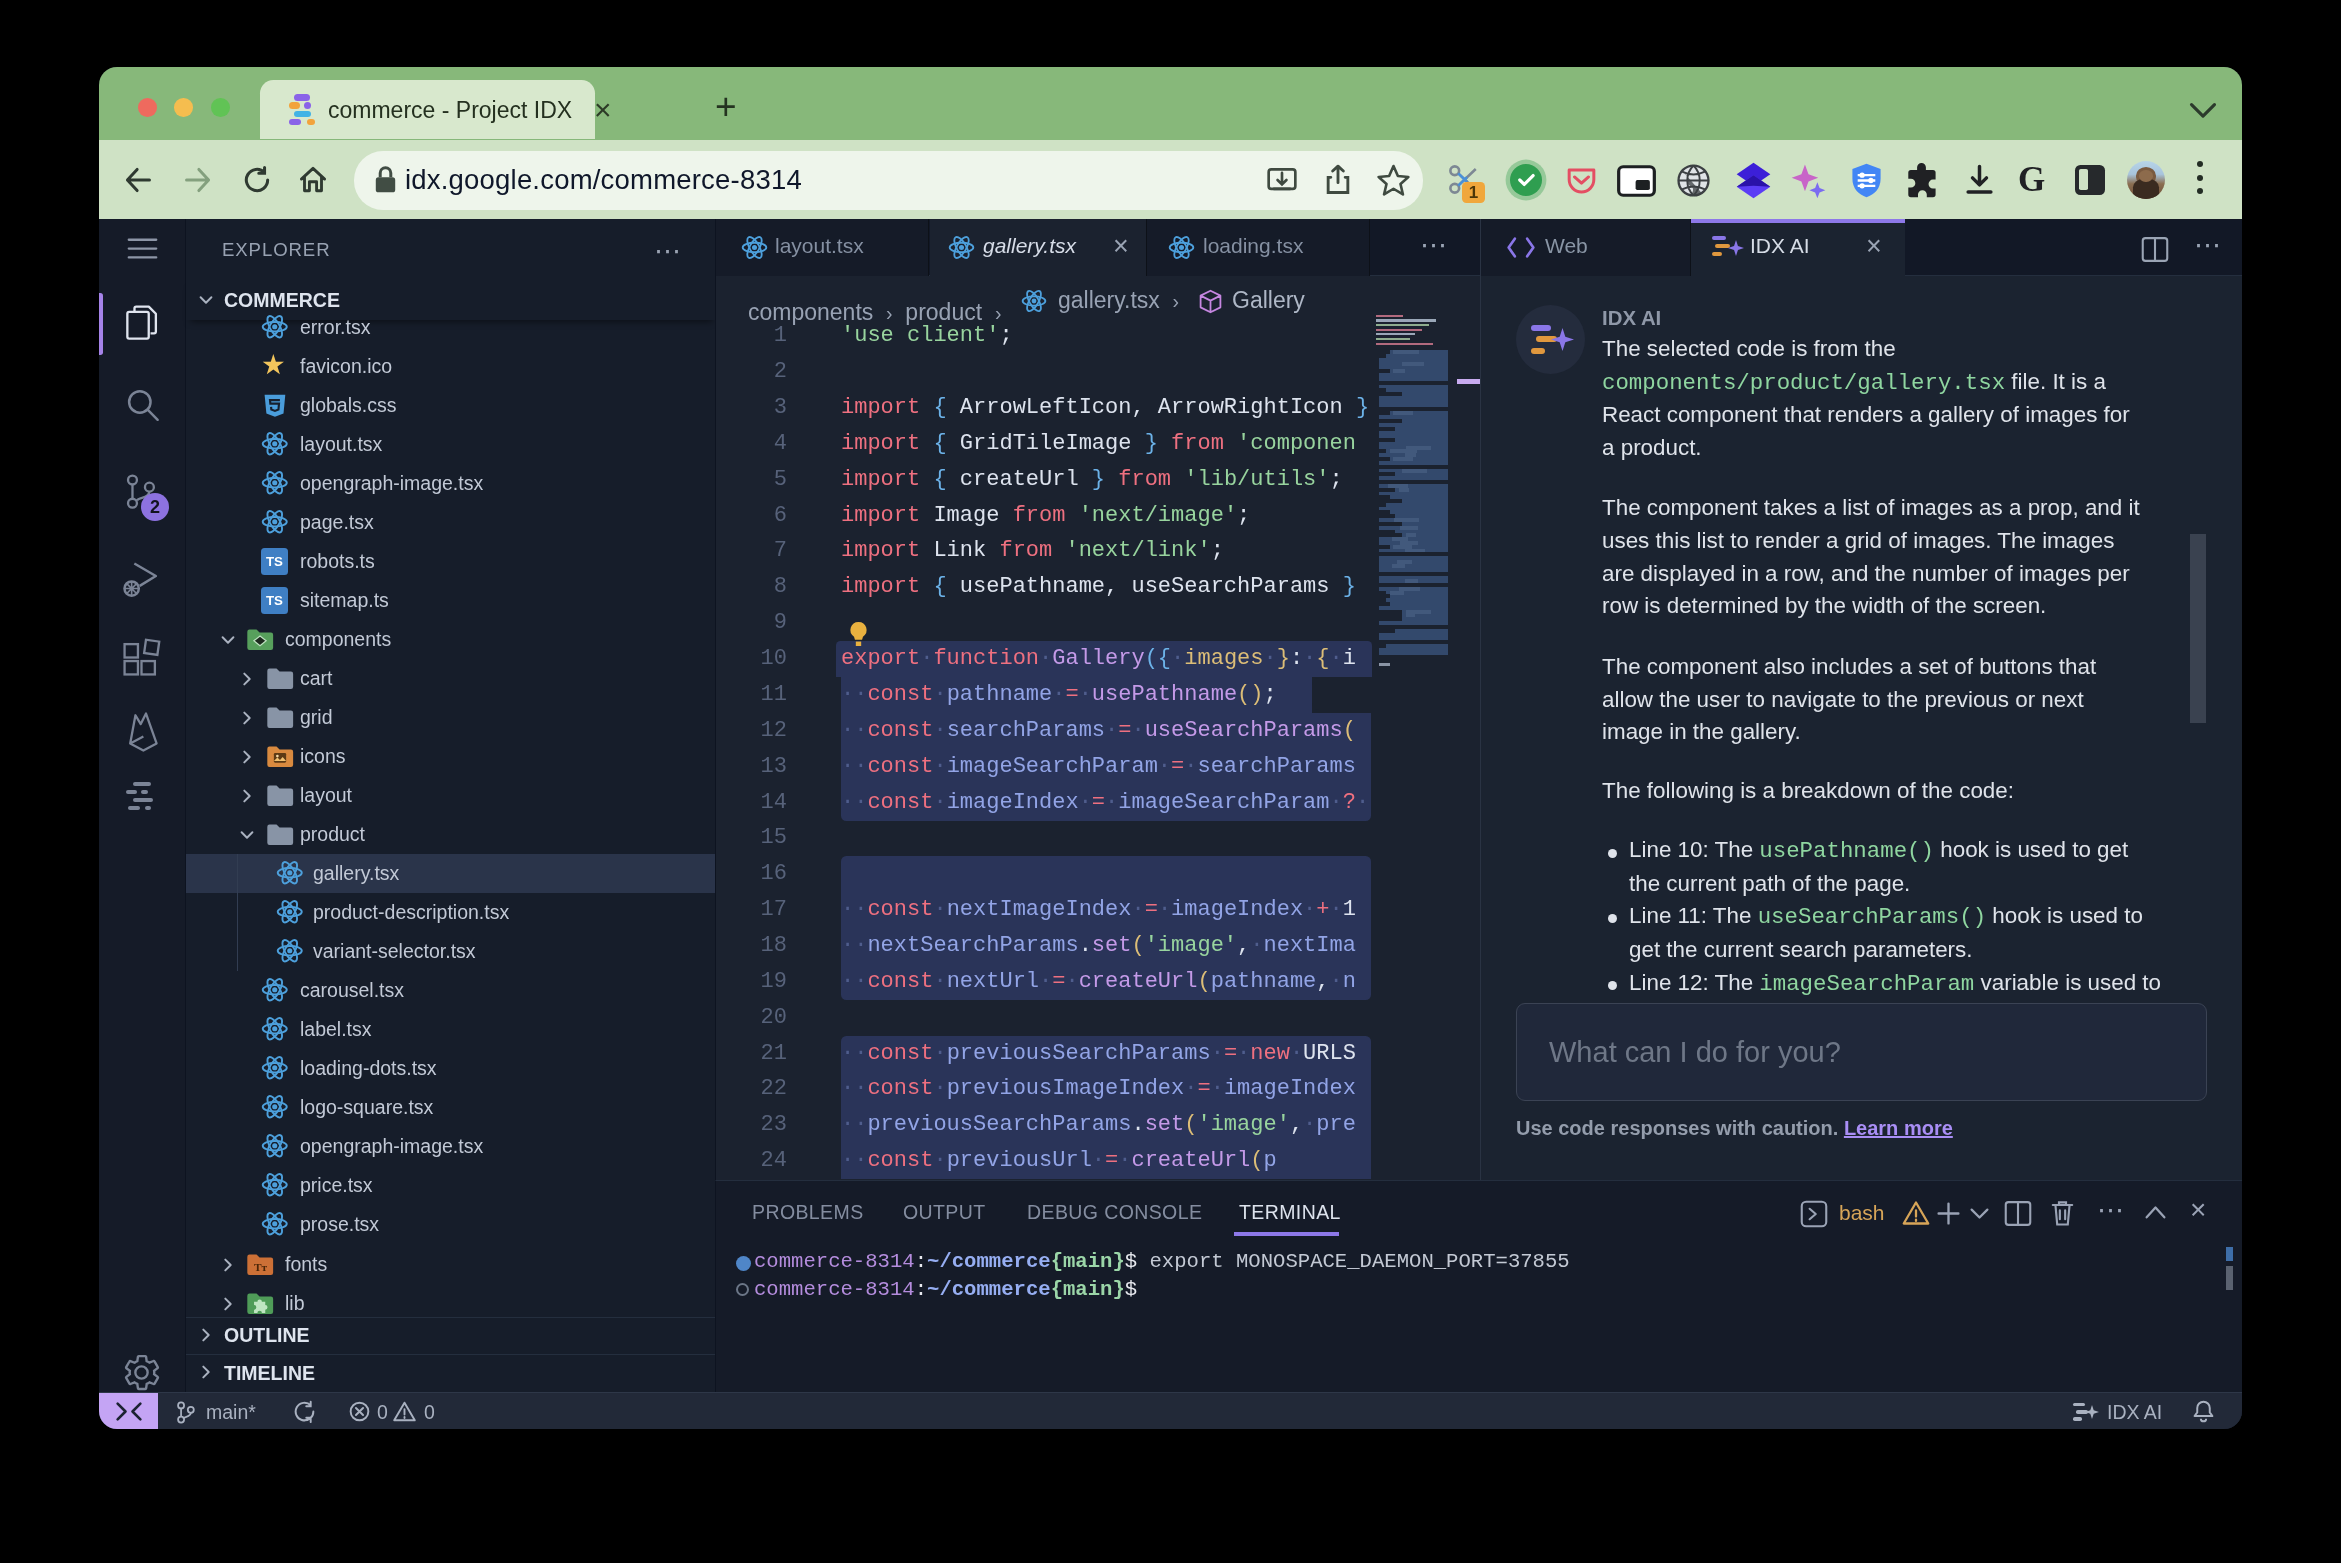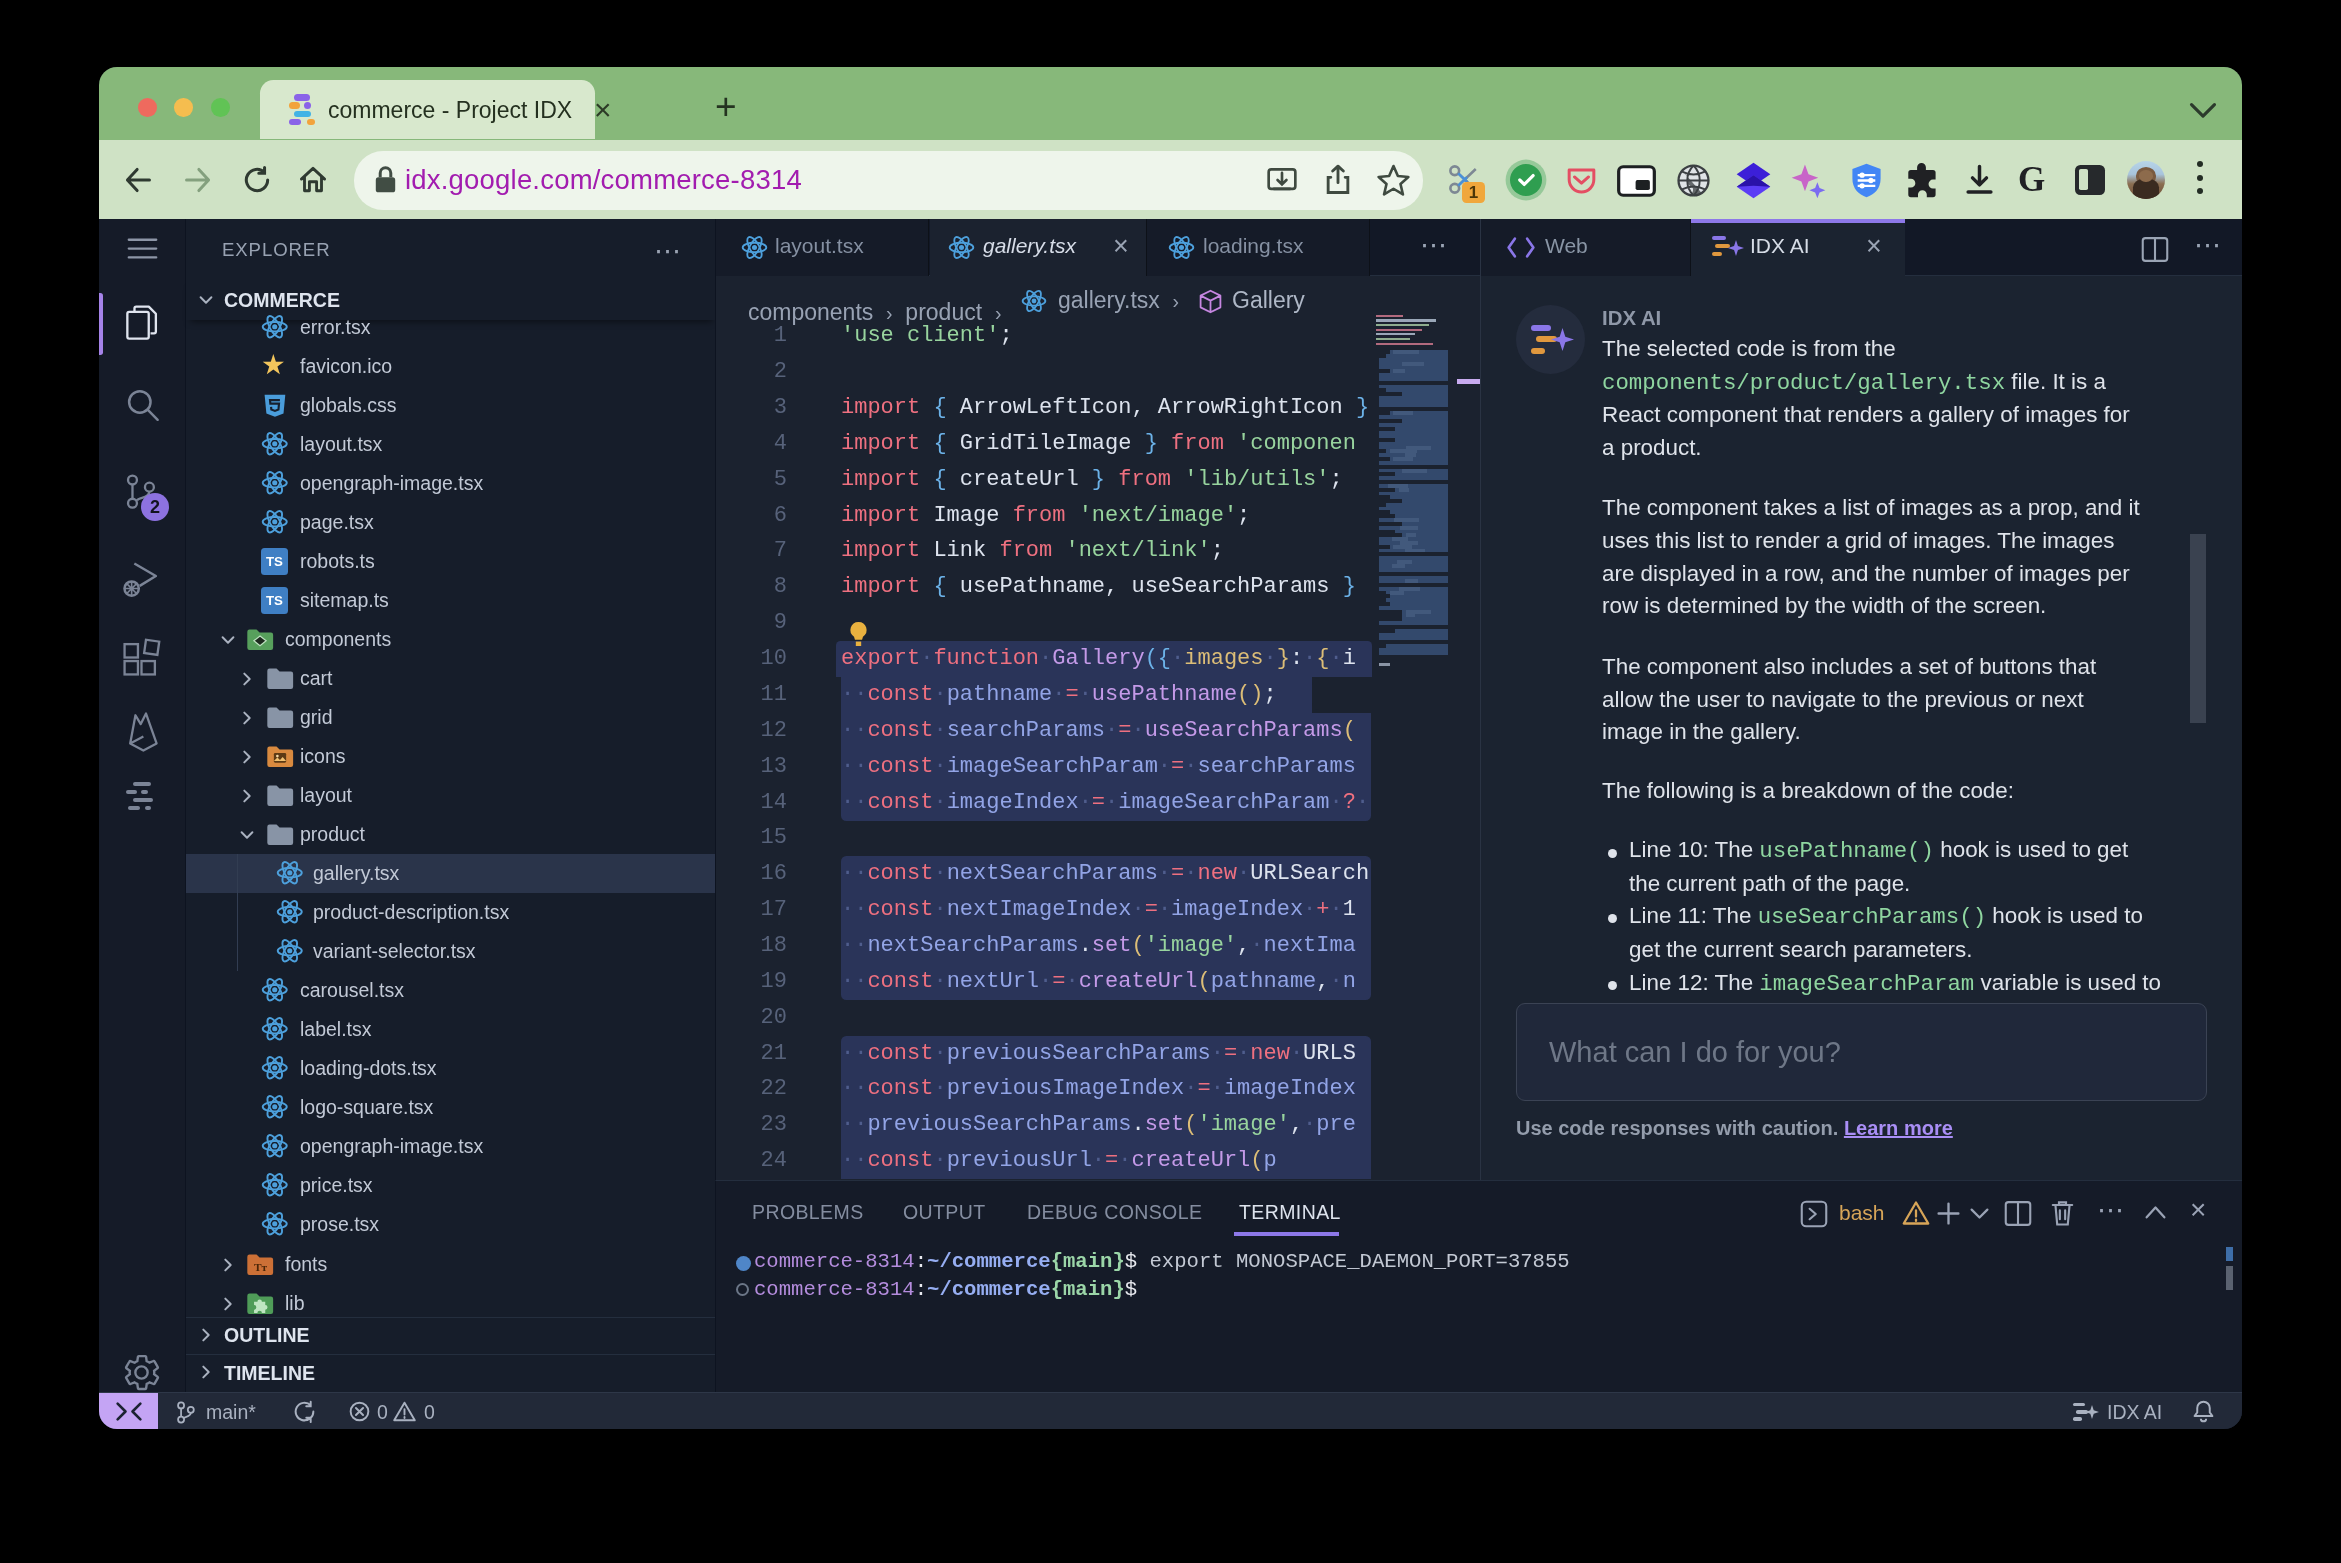--- a/index.html
+++ b/index.html
@@ -13,21 +13,21 @@
 
 #tabstrip { position:absolute; left:0; top:0; width:2143px; height:73px; background:#87b87a; }
 .tl { position:absolute; top:31px; width:18.6px; height:18.6px; border-radius:50%; }
 #toolbar { position:absolute; left:0; top:73px; width:2143px; height:79px; background:#cfe2c5; }
 #btab { position:absolute; left:161px; top:13.3px; width:335px; height:59px; background:#d8e8cd; border-radius:13.3px 13.3px 0 0; }
 #btab .title { position:absolute; left:68px; top:17px; font-size:23px; color:#24301f; white-space:nowrap; }
 #btab .x { position:absolute; left:334px; top:12.4px; font-size:30px; color:#2c3a26; }
 #newtab { position:absolute; left:616px; top:23px; font-size:37px; font-weight:300; color:#243320; line-height:34px;}
 
 #pill { position:absolute; left:255px; top:10.6px; width:1069px; height:59px; border-radius:29px; background:#eef5eb; }
-.urltext { position:absolute; left:51px; top:13.3px; font-size:27.5px; color:#a21caf; letter-spacing:0.2px;text-align:right; }
+.urltext { position:absolute; left:51px; top:13.3px; font-size:27.5px; color:#0f172a; letter-spacing:0.2px;text-align:right; }
 
 #ide { position:absolute; left:0; top:152px; width:2143px; height:1210px; background:#161d2a; }
 #activitybar { position:absolute; left:0; top:0; width:86px; height:1173px; background:#151b28; }
 #explorer { position:absolute; left:86px; top:0; width:530px; height:1173px; background:#161d2a; border-left:0.9px solid #0d1320; }
 #editor { position:absolute; left:616px; top:0; width:766px; height:961px; background:#1b222f; border-left:0.9px solid #0d1320; }
 #aipanel { position:absolute; left:1381px; top:0; width:762px; height:961px; background:#1b2330; border-left:1.8px solid #2a3343; }
 #bottompanel { position:absolute; left:616px; top:961px; width:1528px; height:212px; background:#151b28; border-top:1.8px solid #242e3e; border-left:0.9px solid #0d1320;}
 #statusbar { position:absolute; left:0; top:1173px; width:2143px; height:37px; background:#222938; border-top:0.9px solid #2e3748; }
 
 .exh { position:absolute; color:#98a2b2; font-size:18.6px; letter-spacing:0.9px; }
@@ -599,21 +599,20 @@
         <div class="cline" style="left:125px; top:207px; width:530px;"><i class="k">import</i> <i class="pb">{</i> <i class="w">GridTileImage</i> <i class="pb">}</i> <i class="k">from</i> <i class="s">'componen</i></div>
         <div class="cline" style="left:125px; top:243px; width:530px;"><i class="k">import</i> <i class="pb">{</i> <i class="w">createUrl</i> <i class="pb">}</i> <i class="k">from</i> <i class="s">'lib/utils'</i><i class="w">;</i></div>
         <div class="cline" style="left:125px; top:279px; width:530px;"><i class="k">import</i> <i class="w">Image</i> <i class="k">from</i> <i class="s">'next/image'</i><i class="w">;</i></div>
         <div class="cline" style="left:125px; top:314px; width:530px;"><i class="k">import</i> <i class="w">Link</i> <i class="k">from</i> <i class="s">'next/link'</i><i class="w">;</i></div>
         <div class="cline" style="left:125px; top:350px; width:530px;"><i class="k">import</i> <i class="pb">{</i> <i class="w">usePathname, useSearchParams</i> <i class="pb">}</i> </div>
         <div class="cline" style="left:125px; top:422px; width:530px;"><i class="k">export</i><i class="d">·</i><i class="k">function</i><i class="d">·</i><i class="f">Gallery</i><i class="pb">({</i><i class="d">·</i><i class="nm">images</i><i class="d">·</i><i class="py">}</i><i class="w">:</i><i class="d">·</i><i class="py">{</i><i class="d">·</i><i class="w">i</i></div>
         <div class="cline" style="left:125px; top:458px; width:530px;"><i class="d">··</i><i class="k">const</i><i class="d">·</i><i class="v">pathname</i><i class="d">·</i><i class="k">=</i><i class="d">·</i><i class="f">usePathname</i><i class="py">()</i><i class="w">;</i></div>
         <div class="cline" style="left:125px; top:494px; width:530px;"><i class="d">··</i><i class="k">const</i><i class="d">·</i><i class="v">searchParams</i><i class="d">·</i><i class="k">=</i><i class="d">·</i><i class="f">useSearchParams</i><i class="py">(</i></div>
         <div class="cline" style="left:125px; top:530px; width:530px;"><i class="d">··</i><i class="k">const</i><i class="d">·</i><i class="v">imageSearchParam</i><i class="d">·</i><i class="k">=</i><i class="d">·</i><i class="v">searchParams</i></div>
         <div class="cline" style="left:125px; top:566px; width:530px;"><i class="d">··</i><i class="k">const</i><i class="d">·</i><i class="v">imageIndex</i><i class="d">·</i><i class="k">=</i><i class="d">·</i><i class="v">imageSearchParam</i><i class="d">·</i><i class="k">?</i><i class="d">·</i></div>
-        <div class="cline" style="left:125px; top:637px; width:530px;"><i class="d">··</i><i class="k">const</i><i class="d">·</i><i class="v">nextSearchParams</i><i class="d">·</i><i class="k">=</i><i class="d">·</i><i class="k">new</i><i class="d">·</i><i class="w">URLSearch</i></div>
         <div class="cline" style="left:125px; top:673px; width:530px;"><i class="d">··</i><i class="k">const</i><i class="d">·</i><i class="v">nextImageIndex</i><i class="d">·</i><i class="k">=</i><i class="d">·</i><i class="v">imageIndex</i><i class="d">·</i><i class="k">+</i><i class="d">·</i><i class="w">1</i></div>
         <div class="cline" style="left:125px; top:709px; width:530px;"><i class="d">··</i><i class="v">nextSearchParams</i><i class="w">.</i><i class="f">set</i><i class="py">(</i><i class="s">'image'</i><i class="w">,</i><i class="d">·</i><i class="v">nextIma</i></div>
         <div class="cline" style="left:125px; top:745px; width:530px;"><i class="d">··</i><i class="k">const</i><i class="d">·</i><i class="v">nextUrl</i><i class="d">·</i><i class="k">=</i><i class="d">·</i><i class="f">createUrl</i><i class="py">(</i><i class="v">pathname</i><i class="w">,</i><i class="d">·</i><i class="v">n</i></div>
         <div class="cline" style="left:125px; top:817px; width:530px;"><i class="d">··</i><i class="k">const</i><i class="d">·</i><i class="v">previousSearchParams</i><i class="d">·</i><i class="k">=</i><i class="d">·</i><i class="k">new</i><i class="d">·</i><i class="w">URLS</i></div>
         <div class="cline" style="left:125px; top:852px; width:530px;"><i class="d">··</i><i class="k">const</i><i class="d">·</i><i class="v">previousImageIndex</i><i class="d">·</i><i class="k">=</i><i class="d">·</i><i class="v">imageIndex</i></div>
         <div class="cline" style="left:125px; top:888px; width:530px;"><i class="d">··</i><i class="v">previousSearchParams</i><i class="w">.</i><i class="f">set</i><i class="py">(</i><i class="s">'image'</i><i class="w">,</i><i class="d">·</i><i class="v">pre</i></div>
         <div class="cline" style="left:125px; top:924px; width:436px;"><i class="d">··</i><i class="k">const</i><i class="d">·</i><i class="v">previousUrl</i><i class="d">·</i><i class="k">=</i><i class="d">·</i><i class="f">createUrl</i><i class="py">(</i><i class="v">pathnam</i></div>
         <svg class="abs" style="left:130px; top:401px;" width="25" height="27" viewBox="0 0 28 30">
           <path d="M14 2 a9 9 0 0 1 5 16.5 l-1 3.5 h-8 l-1 -3.5 A9 9 0 0 1 14 2 Z" fill="#e9b13f"></path>
           <rect x="11" y="24" width="6" height="5" fill="#e9b13f"></rect>

